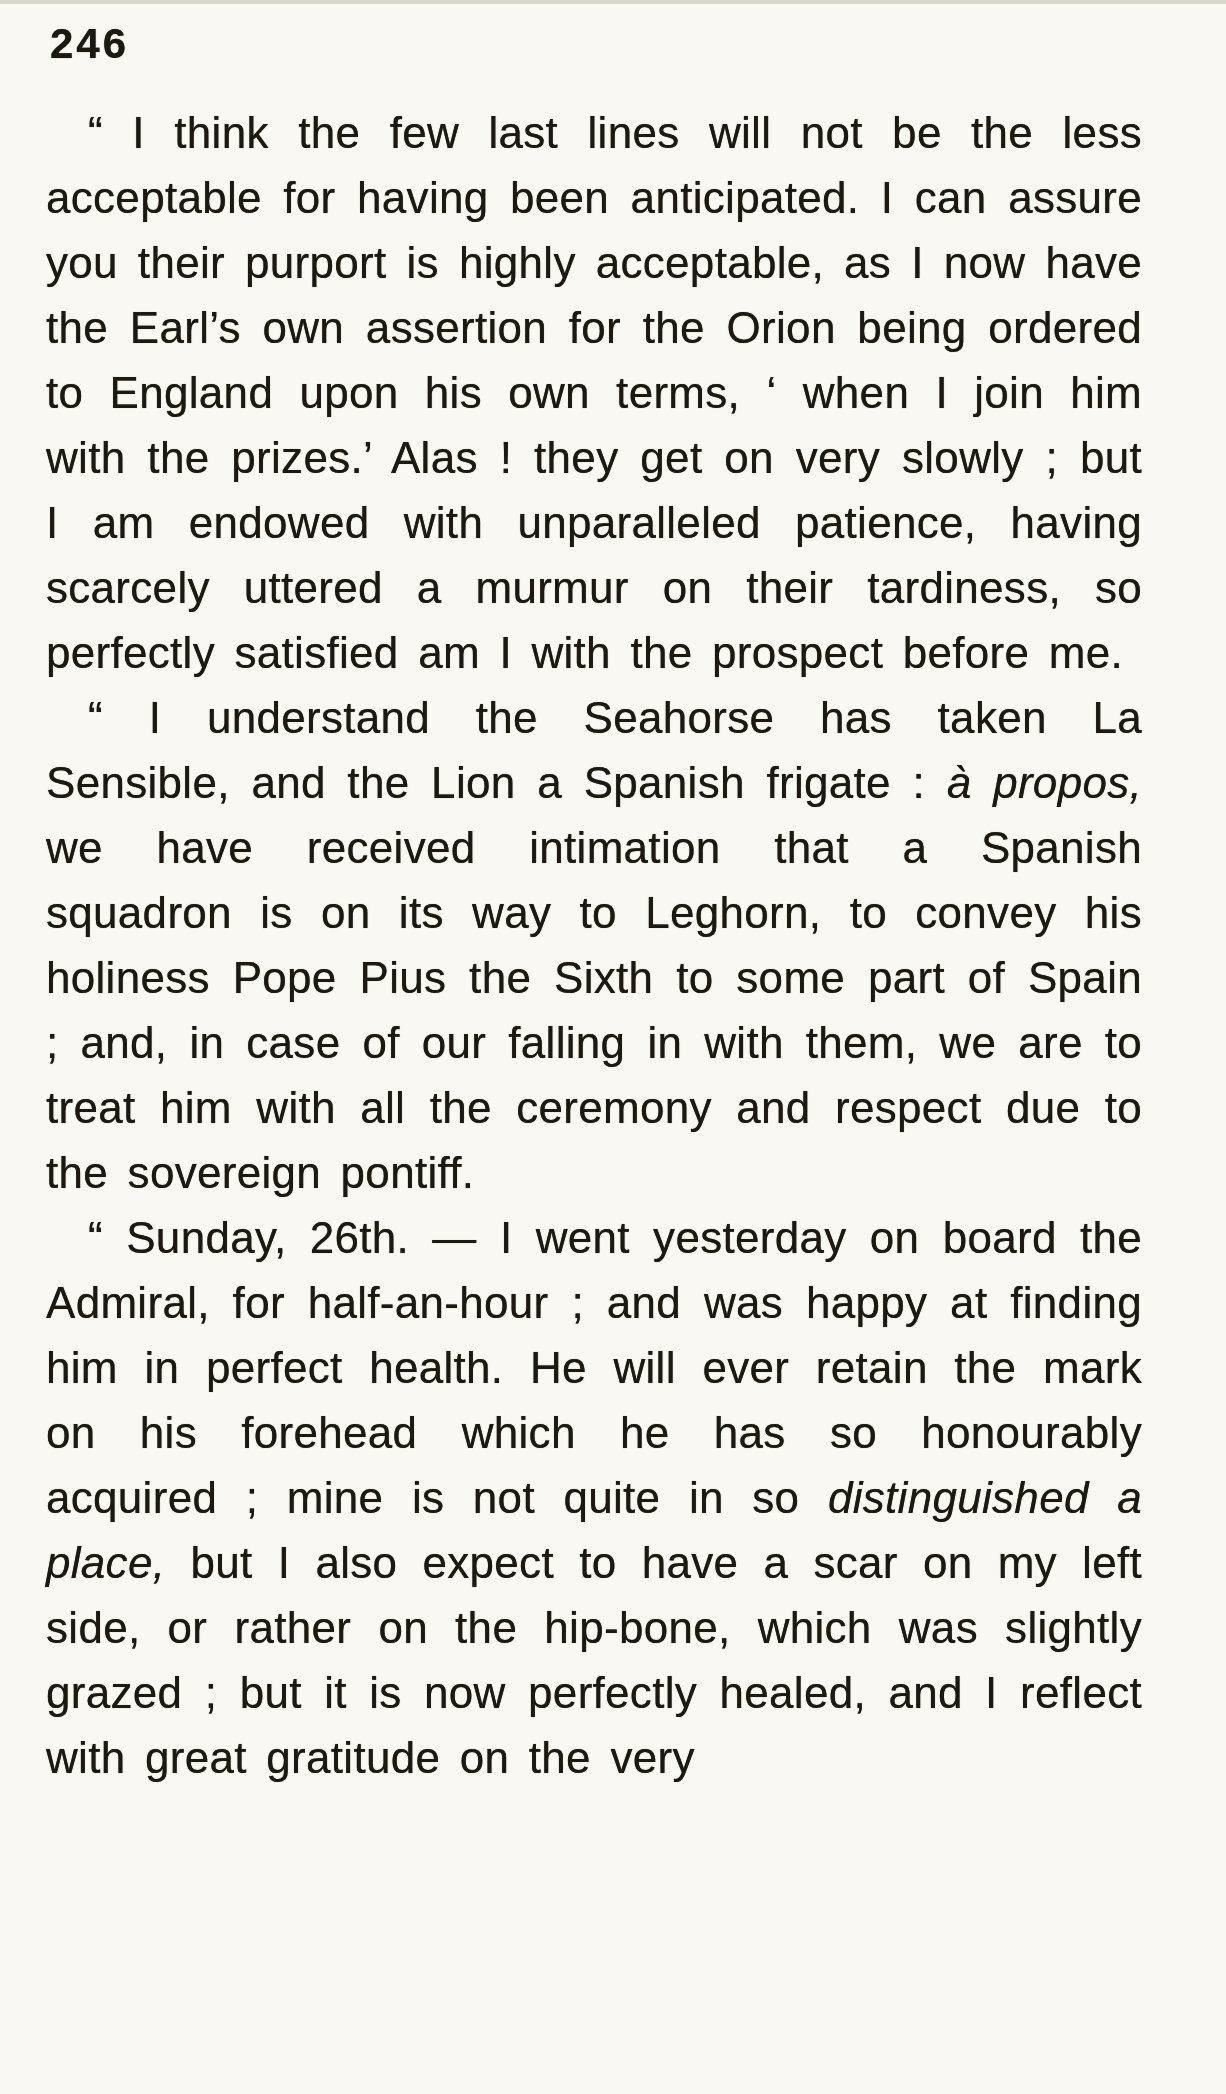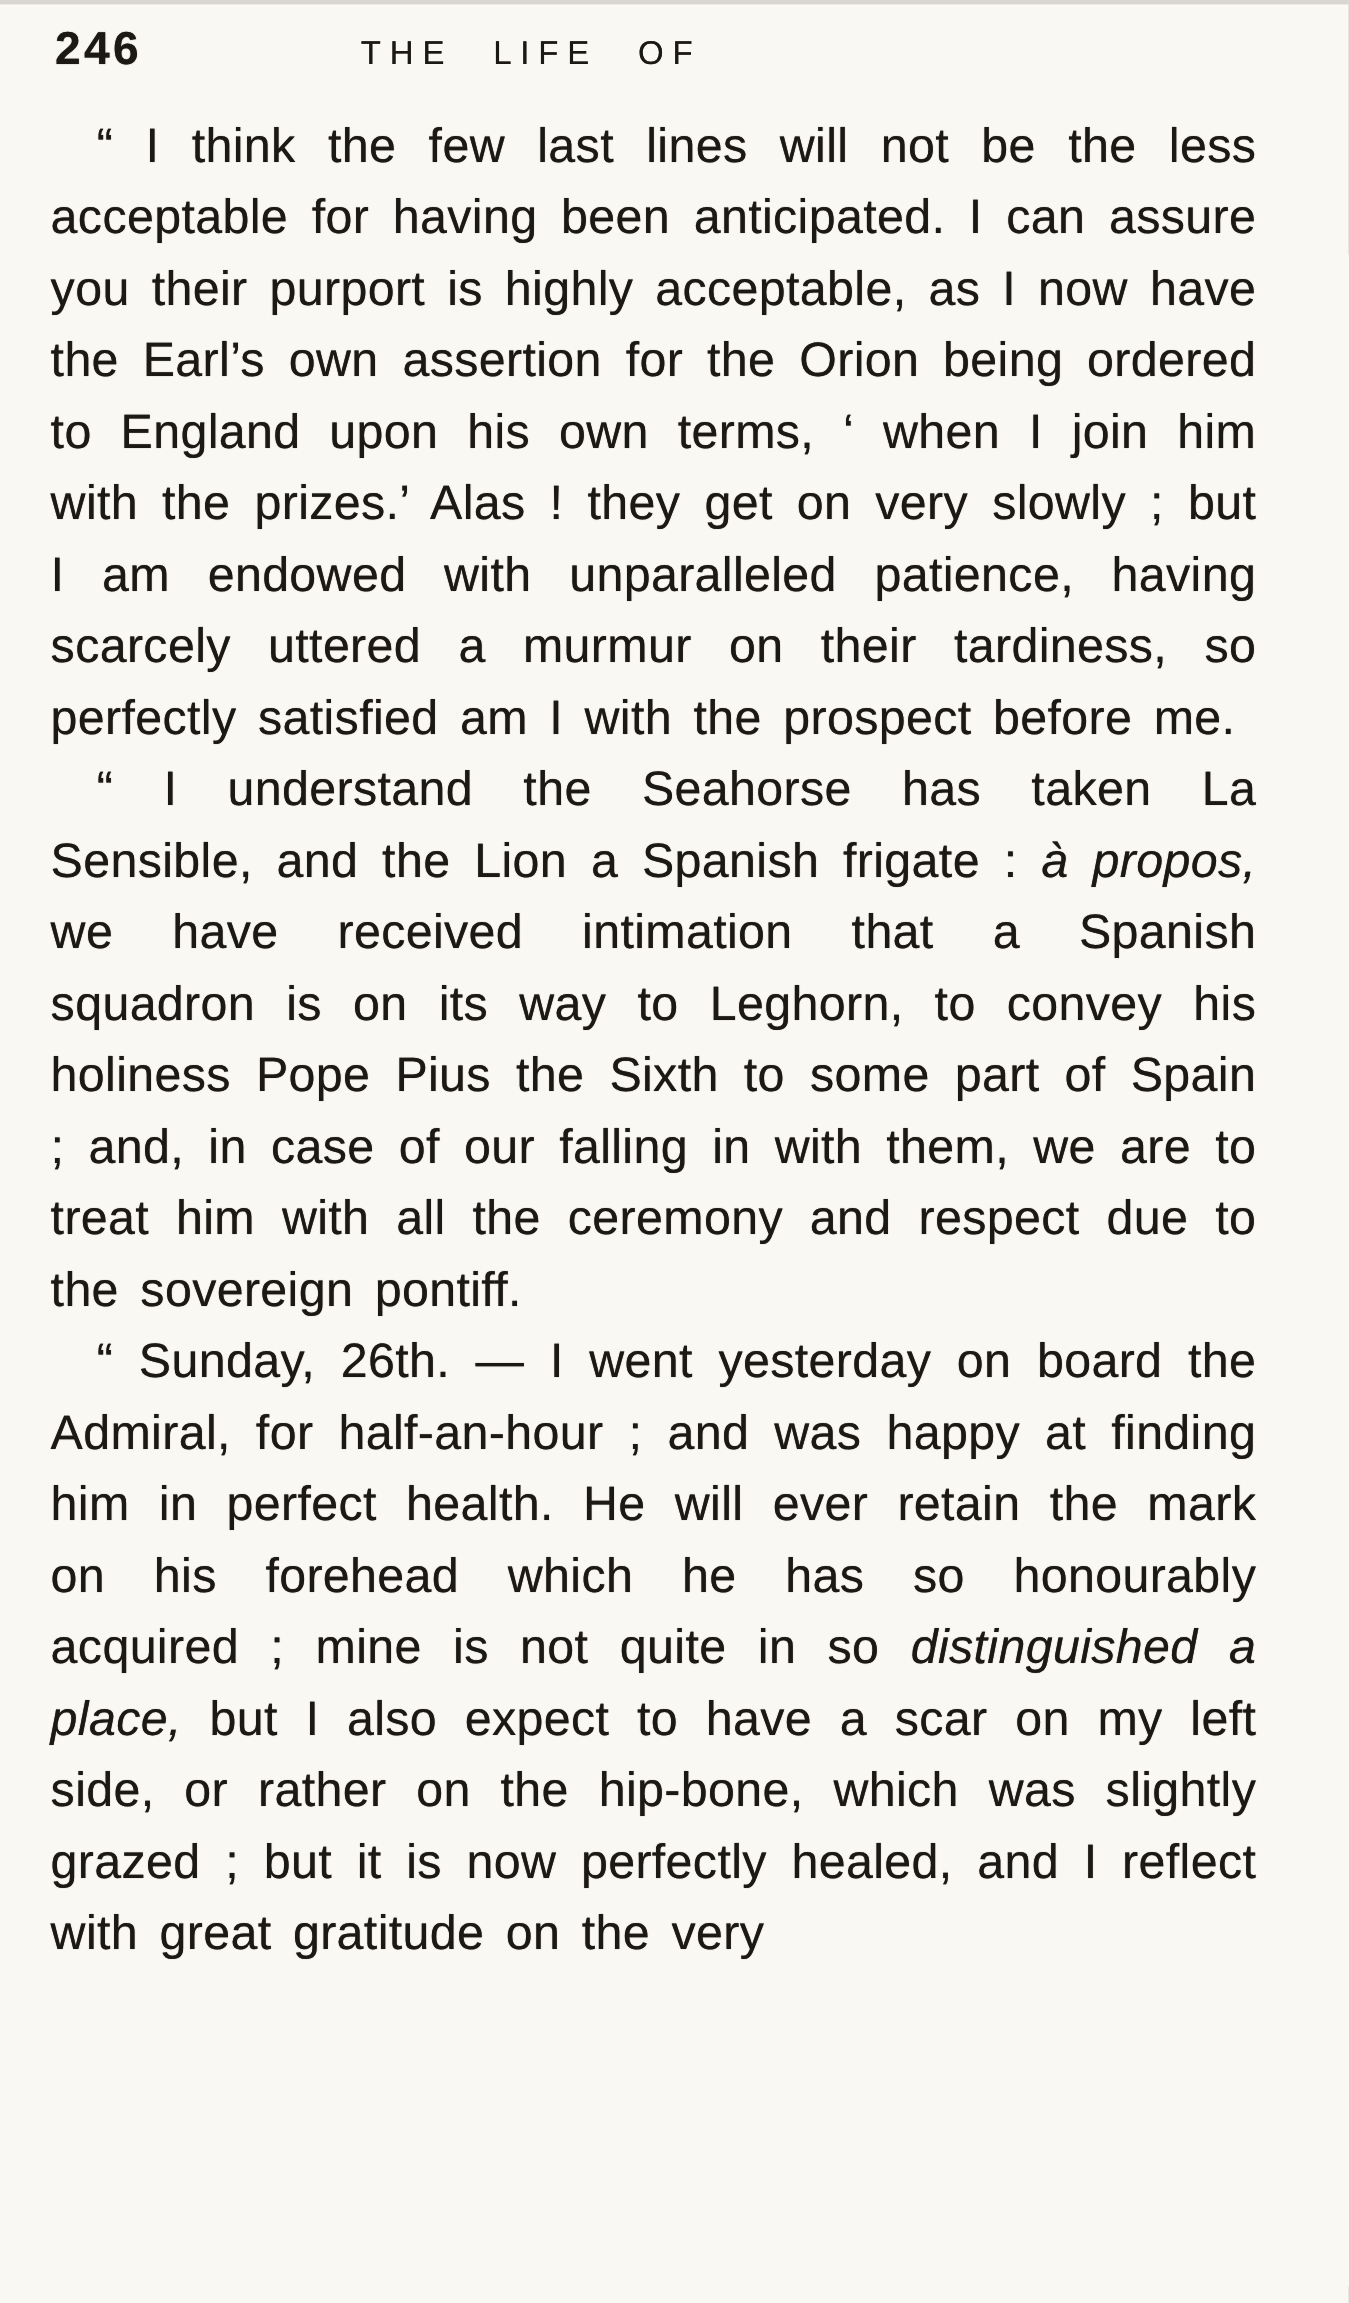--- a/index.html
+++ b/index.html
@@ -60,21 +60,20 @@
     font-style: italic;
   }
 </style>
 </head>
 <body>
 
 <div class="page">
 
   <header class="running-header">
     <span class="page-number">246</span>
-    <span class="running-title">THE LIFE OF</span>
   </header>
 
   <main class="body-text">
 
 
     <p class="para indent"><span>“ I think the few last lines will not be the less acceptable for having been anticipated. I can assure you their purport is highly acceptable, as I now have the Earl’s own assertion for the Orion being ordered to England upon his own terms, ‘ when I join him with the prizes.’ Alas ! they get on very slowly ; but I am endowed with unparalleled patience, having scarcely uttered a murmur on their tardiness, so perfectly satisfied am I with the prospect before me.</span></p>
 
     <p class="para indent"><span>“ I understand the Seahorse has taken La Sensible, and the Lion a Spanish frigate : </span><span class="italic">à propos,</span><span> we have received intimation that a Spanish squadron is on its way to Leghorn, to convey his holiness Pope Pius the Sixth to some part of Spain ; and, in case of our falling in with them, we are to treat him with all the ceremony and respect due to the sovereign pontiff.</span></p>
 
     <p class="para indent"><span>“ Sunday, 26th. — I went yesterday on board the Admiral, for half-an-hour ; and was happy at finding him in perfect health. He will ever retain the mark on his forehead which he has so honourably acquired ; mine is not quite in so </span><span class="italic">distinguished a place,</span><span> but I also expect to have a scar on my left side, or rather on the hip-bone, which was slightly grazed ; but it is now perfectly healed, and I reflect with great gratitude on the very</span></p>

